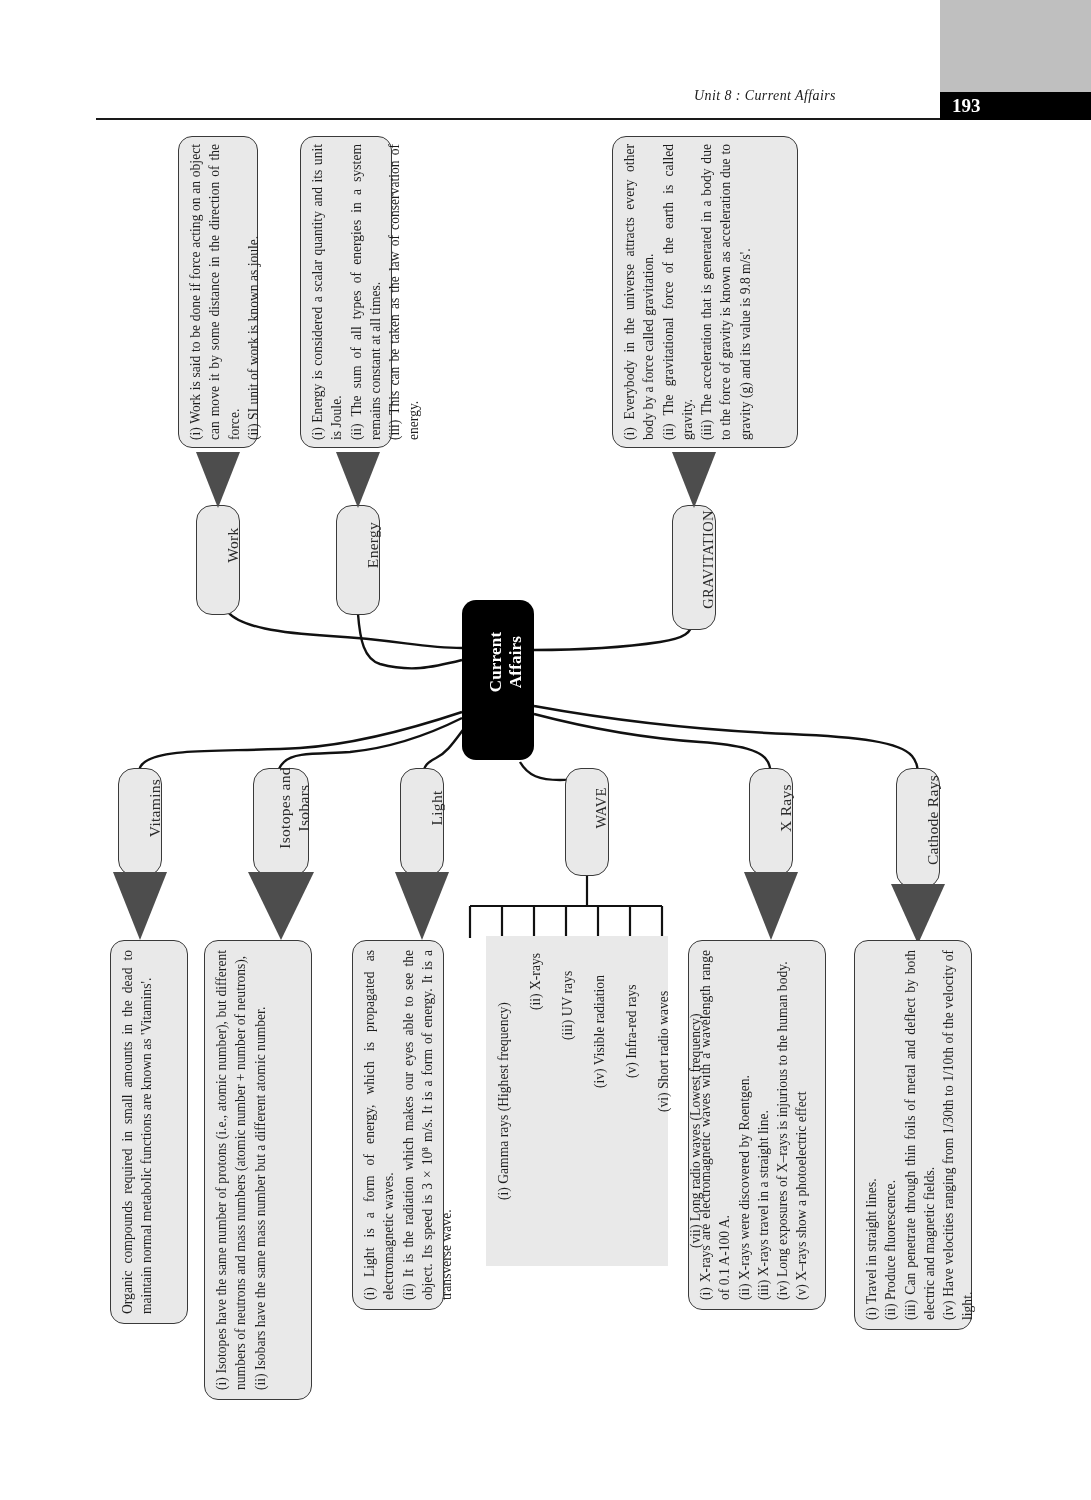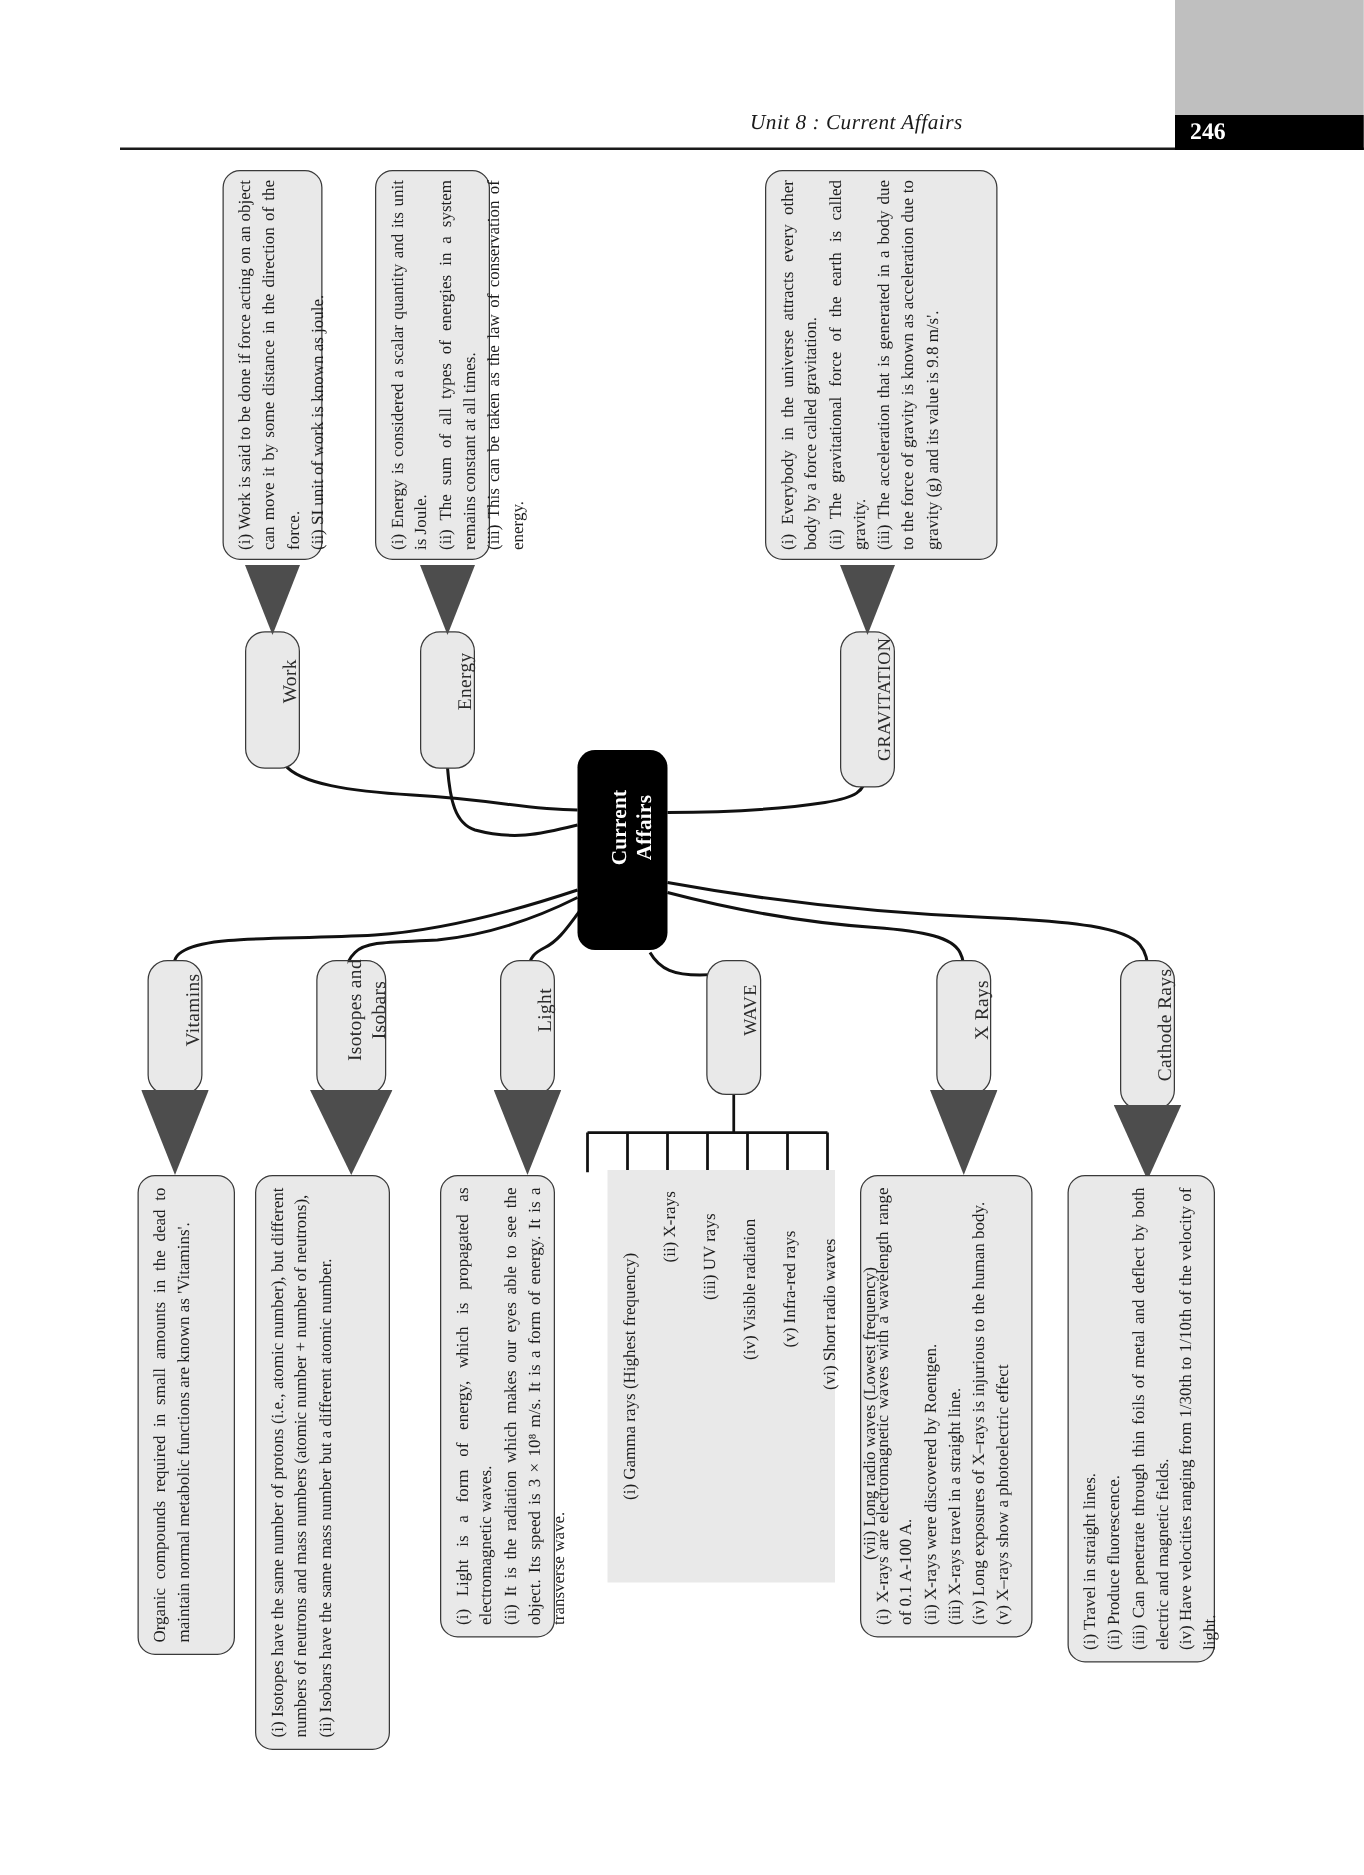--- a/index.html
+++ b/index.html
@@ -17,22 +17,22 @@
   .corner-block{
     position:absolute; left:940px; top:0; width:151px; height:92px;
     background:#bfbfbf;
   }
   .hdr-rule{
     position:absolute; left:96px; top:118px; width:995px; height:2px;
     background:#1a1a1a;
   }
   .hdr-title{
     position:absolute; left:600px; top:88px; width:330px; height:26px;
-    text-align:left;
-    font-style:italic; font-size:17px; letter-spacing:.4px;
+    text-align:center;
+    font-style:italic; font-size:14px; letter-spacing:.4px;
     font-family:"Liberation Serif", serif;
     white-space:nowrap;
   }
   .hdr-pagebox{
     position:absolute; left:940px; top:92px; width:151px; height:28px;
     background:#000;
   }
   .hdr-pagenum{
     position:absolute; left:952px; top:92px; height:28px; line-height:28px;
     color:#fff; font-weight:bold; font-size:19px;
@@ -113,21 +113,21 @@
 </style>
 </head>
 <body>
 
 <div class="page">
 
   <div class="corner-block"></div>
   <div class="hdr-rule"></div>
   <div class="hdr-title">Unit 8 : Current Affairs</div>
   <div class="hdr-pagebox"></div>
-  <div class="hdr-pagenum">246</div>
+  <div class="hdr-pagenum">193</div>
 
   <svg class="links" viewBox="0 0 1091 1500">
     <g fill="none" stroke="#111111" stroke-width="2.4">
 
       <path d="M462,648 C 420,648 400,640 330,636 C 280,633 240,627 228,612"></path>
 
       <path d="M462,660 C 430,668 410,672 380,664 C 364,659 360,640 358,614"></path>
 
       <path d="M534,650 C 570,650 620,648 660,642 C 684,638 692,634 694,618"></path>
 

